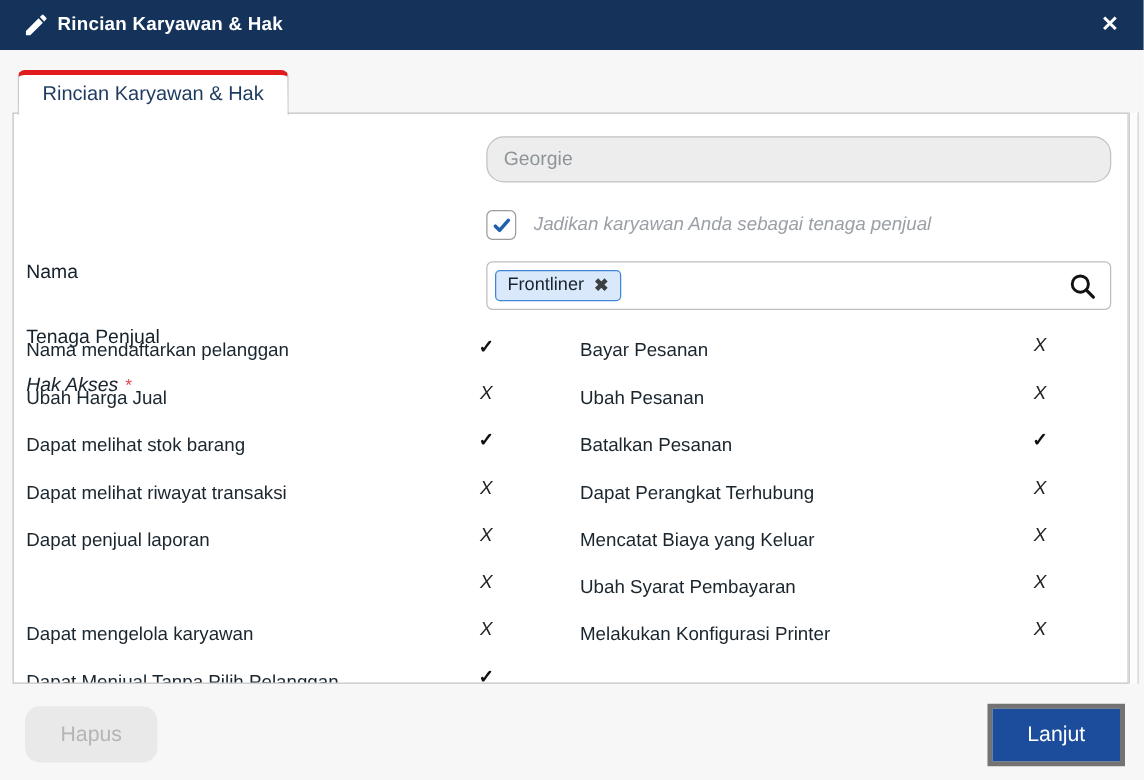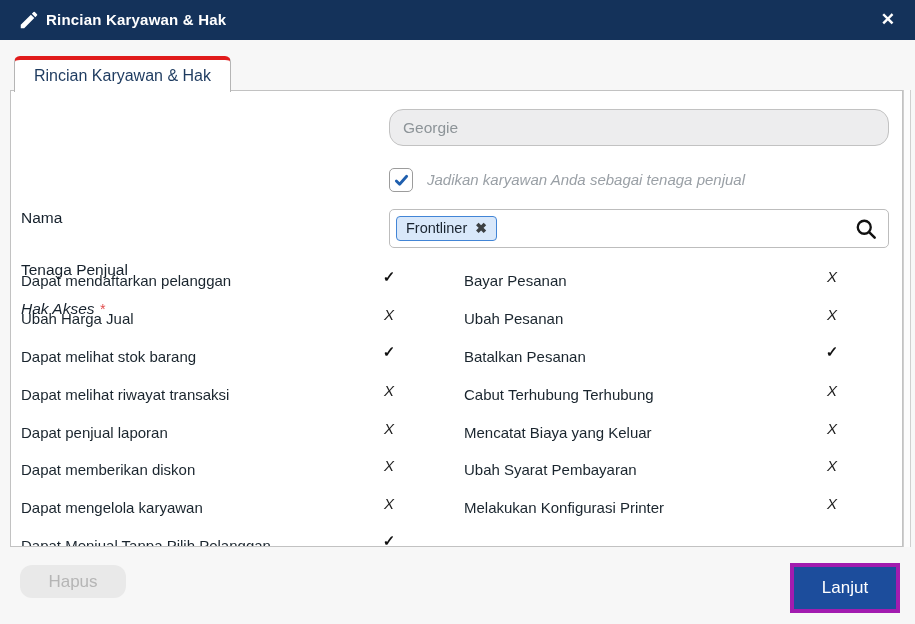--- a/index.html
+++ b/index.html
@@ -52,25 +52,25 @@
   .pcol-left{left:0;top:171px;width:440px;}
   .pcol-right{left:443px;top:171px;width:440px;}
   .prow{position:relative;height:37.8px;display:flex;align-items:center;}
   .perm-label{position:absolute;left:10px;font-size:15px;color:#1a252e;white-space:nowrap;}
   .perm-mark{position:absolute;left:368px;width:20px;text-align:center;transform:translateY(-4px);}
   .mark-check{font-weight:700;font-size:15px;color:#111;}
   .mark-x{font-style:italic;font-size:15px;color:#222;}
 
   
   .footer{position:absolute;left:0;top:547px;width:915px;height:77px;background:#f7f7f7;}
-  .btn-hapus{position:absolute;left:20px;top:18px;width:106px;height:33px;background:#e9e9e9;
+  .btn-hapus{position:absolute;left:20px;top:18px;width:106px;height:45px;background:#e9e9e9;
          border:none;border-radius:12px;color:#b5b5b5;font-size:17px;
          font-family:"Liberation Sans",sans-serif;text-align:center;}
   .lanjut-wrap{position:absolute;left:790px;top:16px;width:110px;height:50px;box-sizing:border-box;
-         border:4px solid #a21caf;}
+         border:4px solid #737373;}
   .btn-lanjut{width:100%;height:100%;background:#1c4d9c;border:none;color:#fff;font-size:17px;
          cursor:pointer;font-family:"Liberation Sans",sans-serif;}
 </style>
 </head>
 <body>
 
 <div id="app">
 
   <div class="hdr">
     <svg class="hdr-icon" viewBox="0 0 24 24">
@@ -108,21 +108,21 @@
         <span class="chip-x">✖</span>
       </span>
       <svg class="search-ico" viewBox="0 0 19 19">
         <circle cx="8" cy="8" r="5.6" fill="none" stroke="#111" stroke-width="2"></circle>
         <line x1="12.2" y1="12.2" x2="17" y2="17" stroke="#111" stroke-width="2.2" stroke-linecap="round"></line>
       </svg>
     </div>
 
     <div class="pcol pcol-left">
   <div class="prow">
-    <span class="perm-label">Dapat mendaftarkan pelanggan</span>
+    <span class="perm-label">Nama mendaftarkan pelanggan</span>
     <span class="perm-mark mark-check">✓</span>
   </div>
 
   <div class="prow">
     <span class="perm-label">Ubah Harga Jual</span>
     <span class="perm-mark mark-x">X</span>
   </div>
 
   <div class="prow">
     <span class="perm-label">Dapat melihat stok barang</span>
@@ -133,21 +133,20 @@
     <span class="perm-label">Dapat melihat riwayat transaksi</span>
     <span class="perm-mark mark-x">X</span>
   </div>
 
   <div class="prow">
     <span class="perm-label">Dapat penjual laporan</span>
     <span class="perm-mark mark-x">X</span>
   </div>
 
   <div class="prow">
-    <span class="perm-label">Dapat memberikan diskon</span>
     <span class="perm-mark mark-x">X</span>
   </div>
 
   <div class="prow">
     <span class="perm-label">Dapat mengelola karyawan</span>
     <span class="perm-mark mark-x">X</span>
   </div>
 
   <div class="prow">
     <span class="perm-label">Dapat Menjual Tanpa Pilih Pelanggan</span>
@@ -164,21 +163,21 @@
     <span class="perm-label">Ubah Pesanan</span>
     <span class="perm-mark mark-x">X</span>
   </div>
 
   <div class="prow">
     <span class="perm-label">Batalkan Pesanan</span>
     <span class="perm-mark mark-check">✓</span>
   </div>
 
   <div class="prow">
-    <span class="perm-label">Cabut Terhubung Terhubung</span>
+    <span class="perm-label">Dapat Perangkat Terhubung</span>
     <span class="perm-mark mark-x">X</span>
   </div>
 
   <div class="prow">
     <span class="perm-label">Mencatat Biaya yang Keluar</span>
     <span class="perm-mark mark-x">X</span>
   </div>
 
   <div class="prow">
     <span class="perm-label">Ubah Syarat Pembayaran</span>

